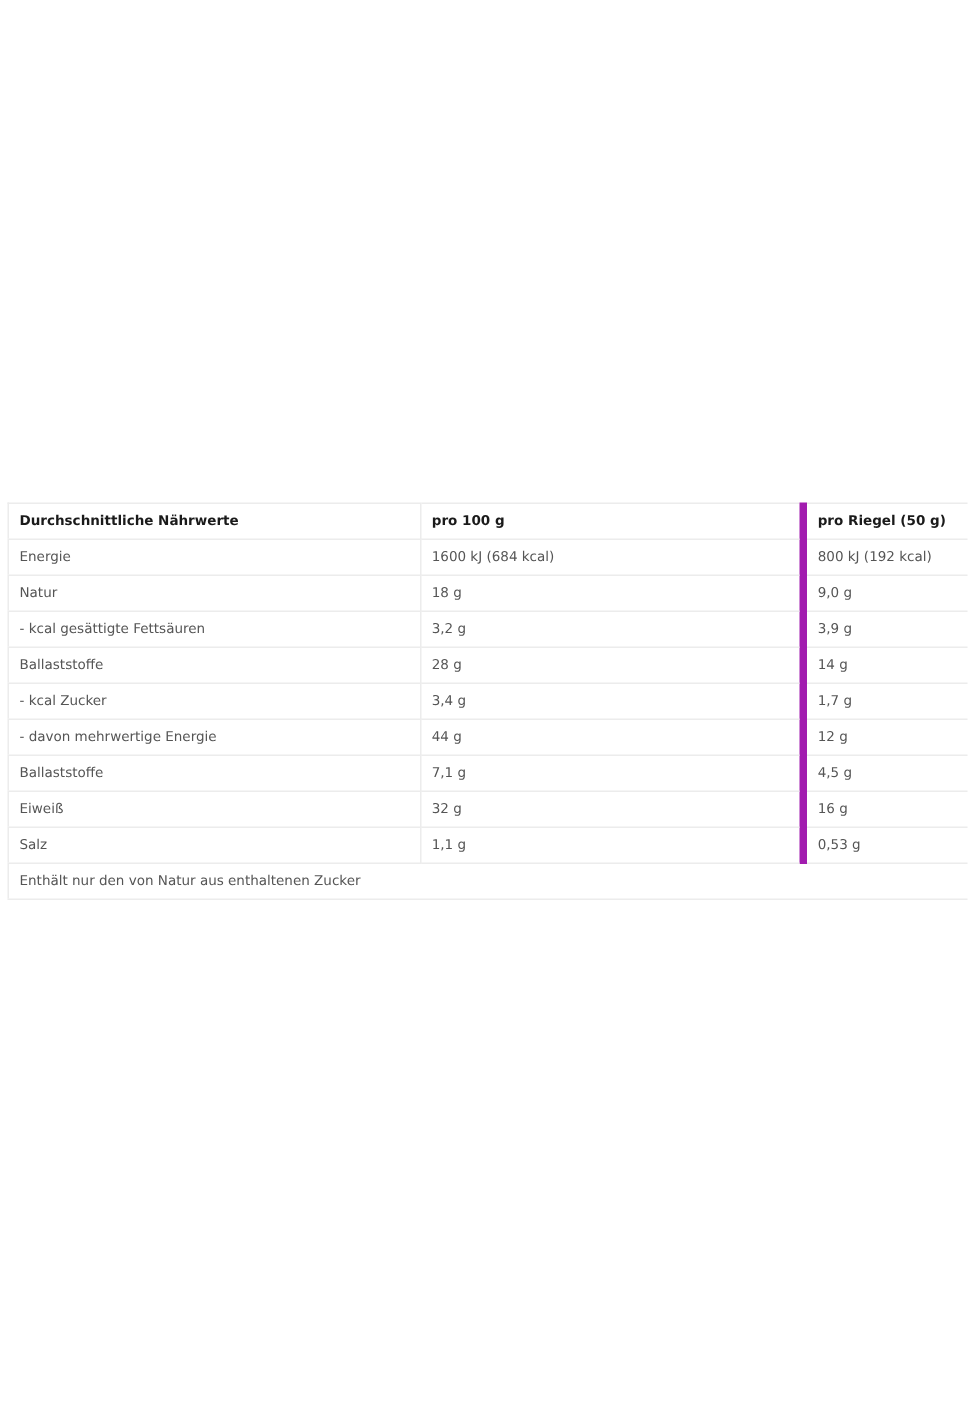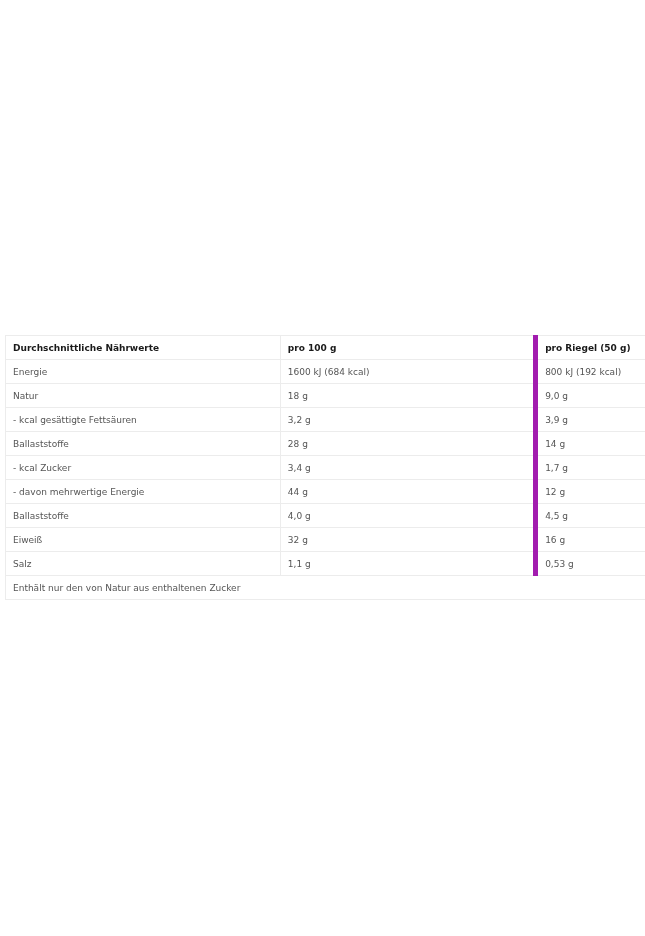--- a/index.html
+++ b/index.html
@@ -82,21 +82,21 @@
       <td class="col-100">3,4 g</td>
       <td class="col-riegel">1,7 g</td>
     </tr>
     <tr>
       <td class="col-name">- davon mehrwertige Energie</td>
       <td class="col-100">44 g</td>
       <td class="col-riegel">12 g</td>
     </tr>
     <tr>
       <td class="col-name">Ballaststoffe</td>
-      <td class="col-100">4,0 g</td>
+      <td class="col-100">7,1 g</td>
       <td class="col-riegel">4,5 g</td>
     </tr>
     <tr>
       <td class="col-name">Eiweiß</td>
       <td class="col-100">32 g</td>
       <td class="col-riegel">16 g</td>
     </tr>
     <tr>
       <td class="col-name">Salz</td>
       <td class="col-100">1,1 g</td>

